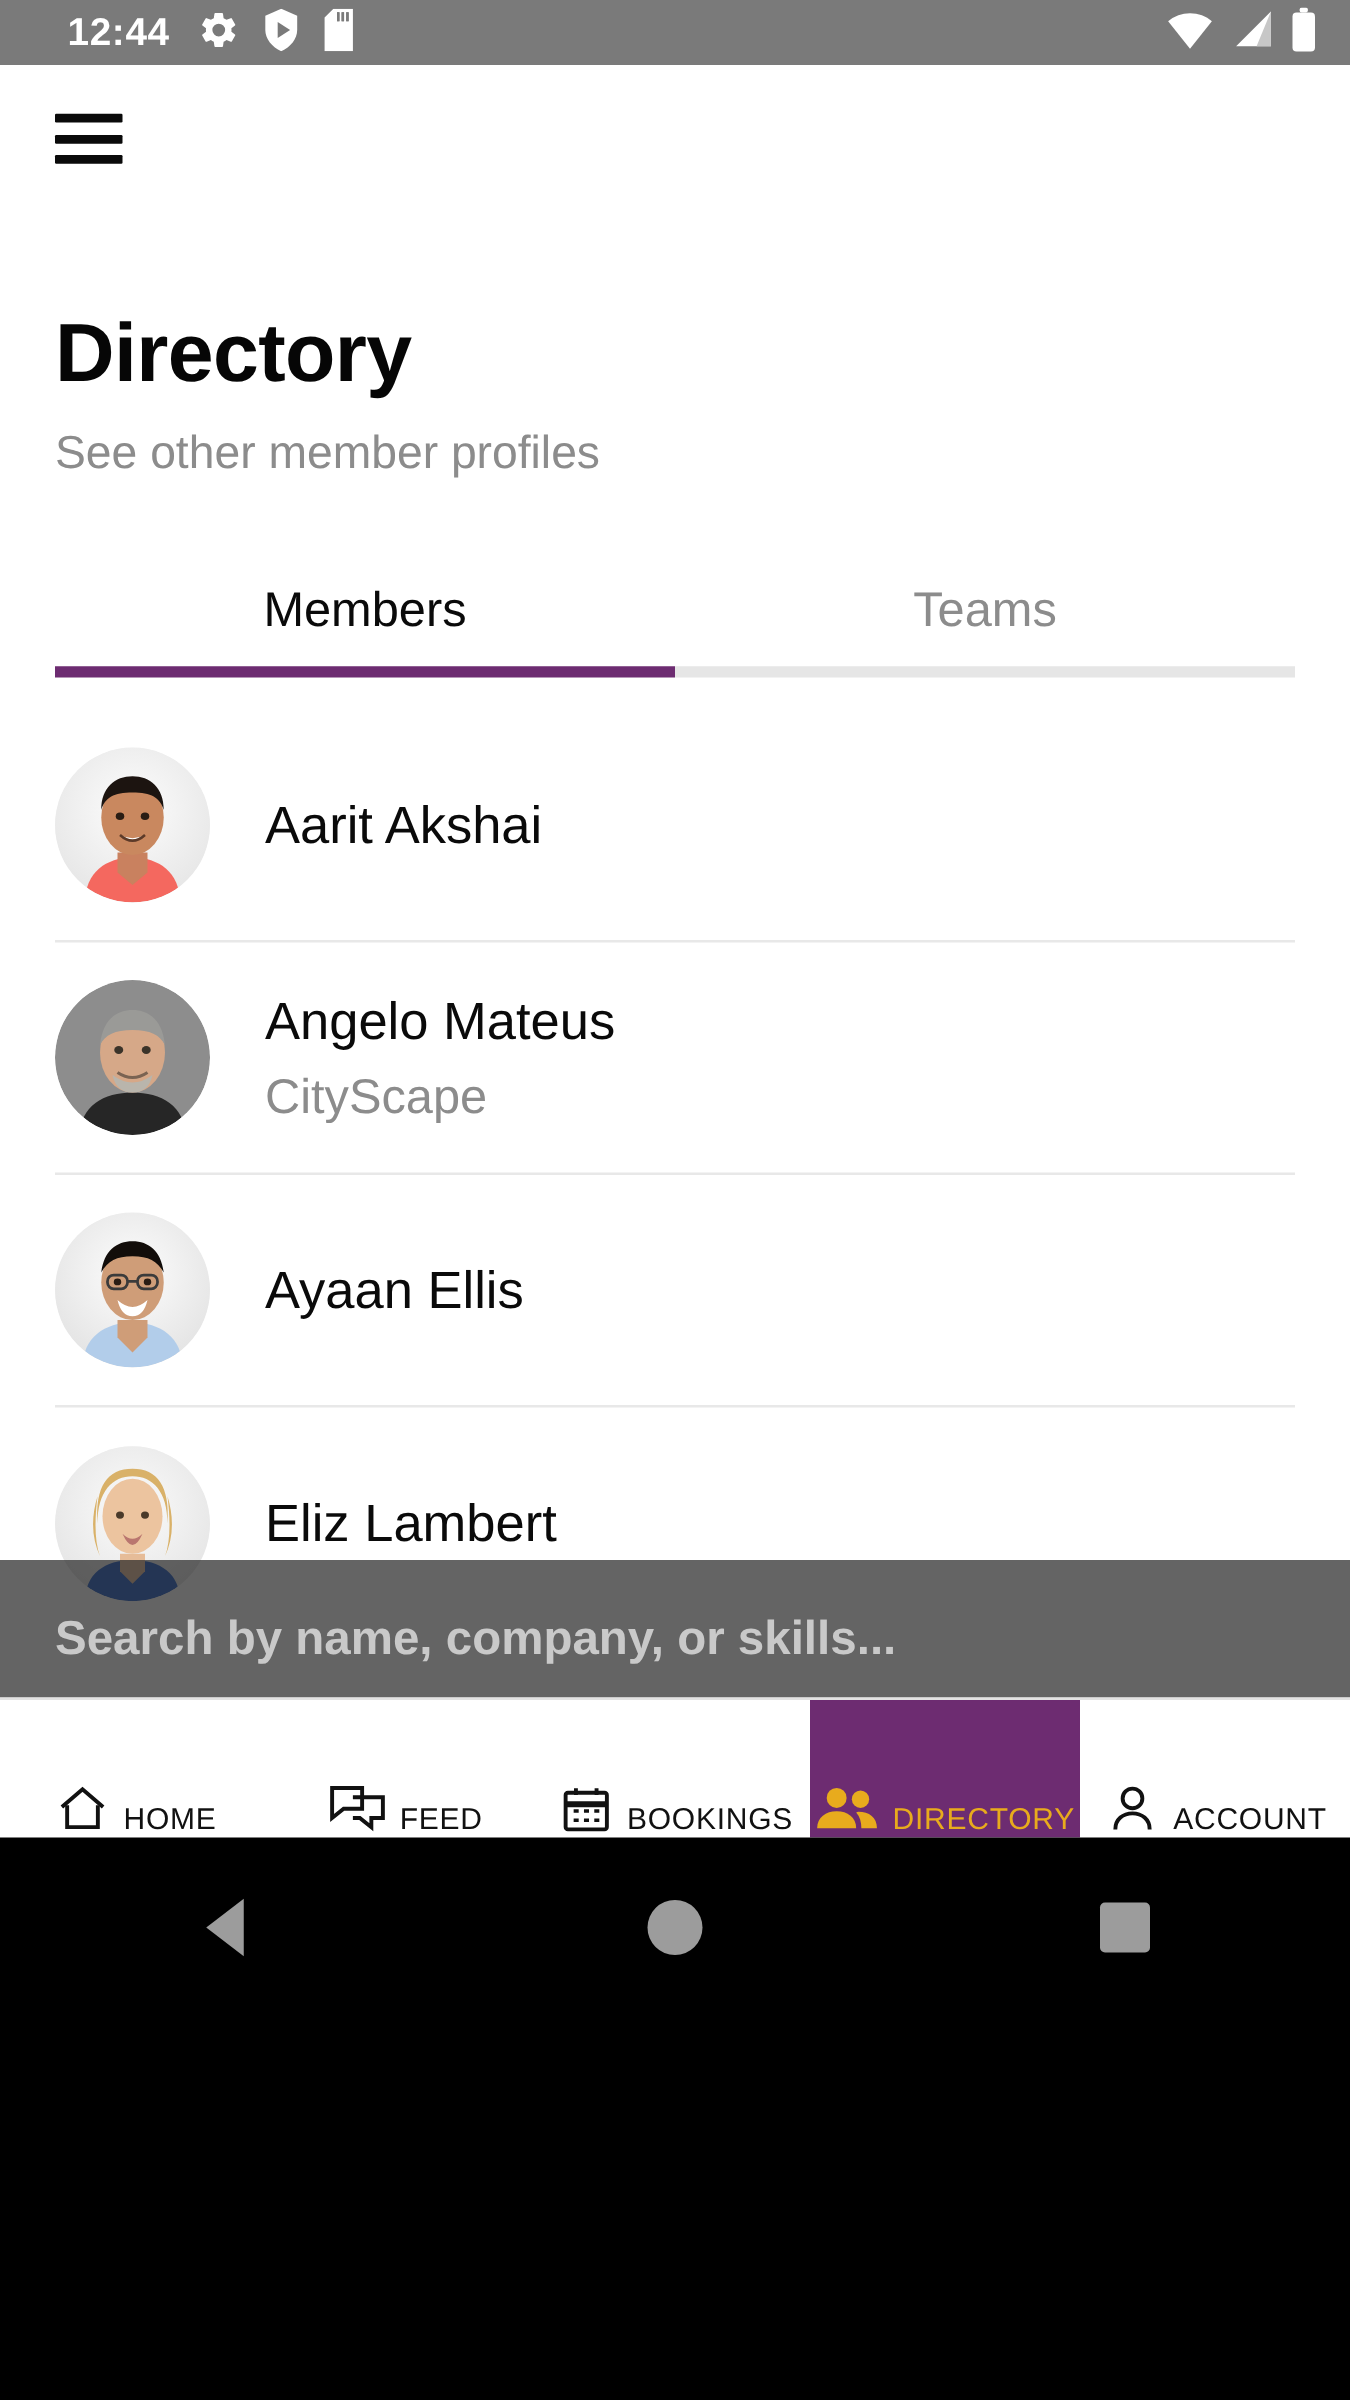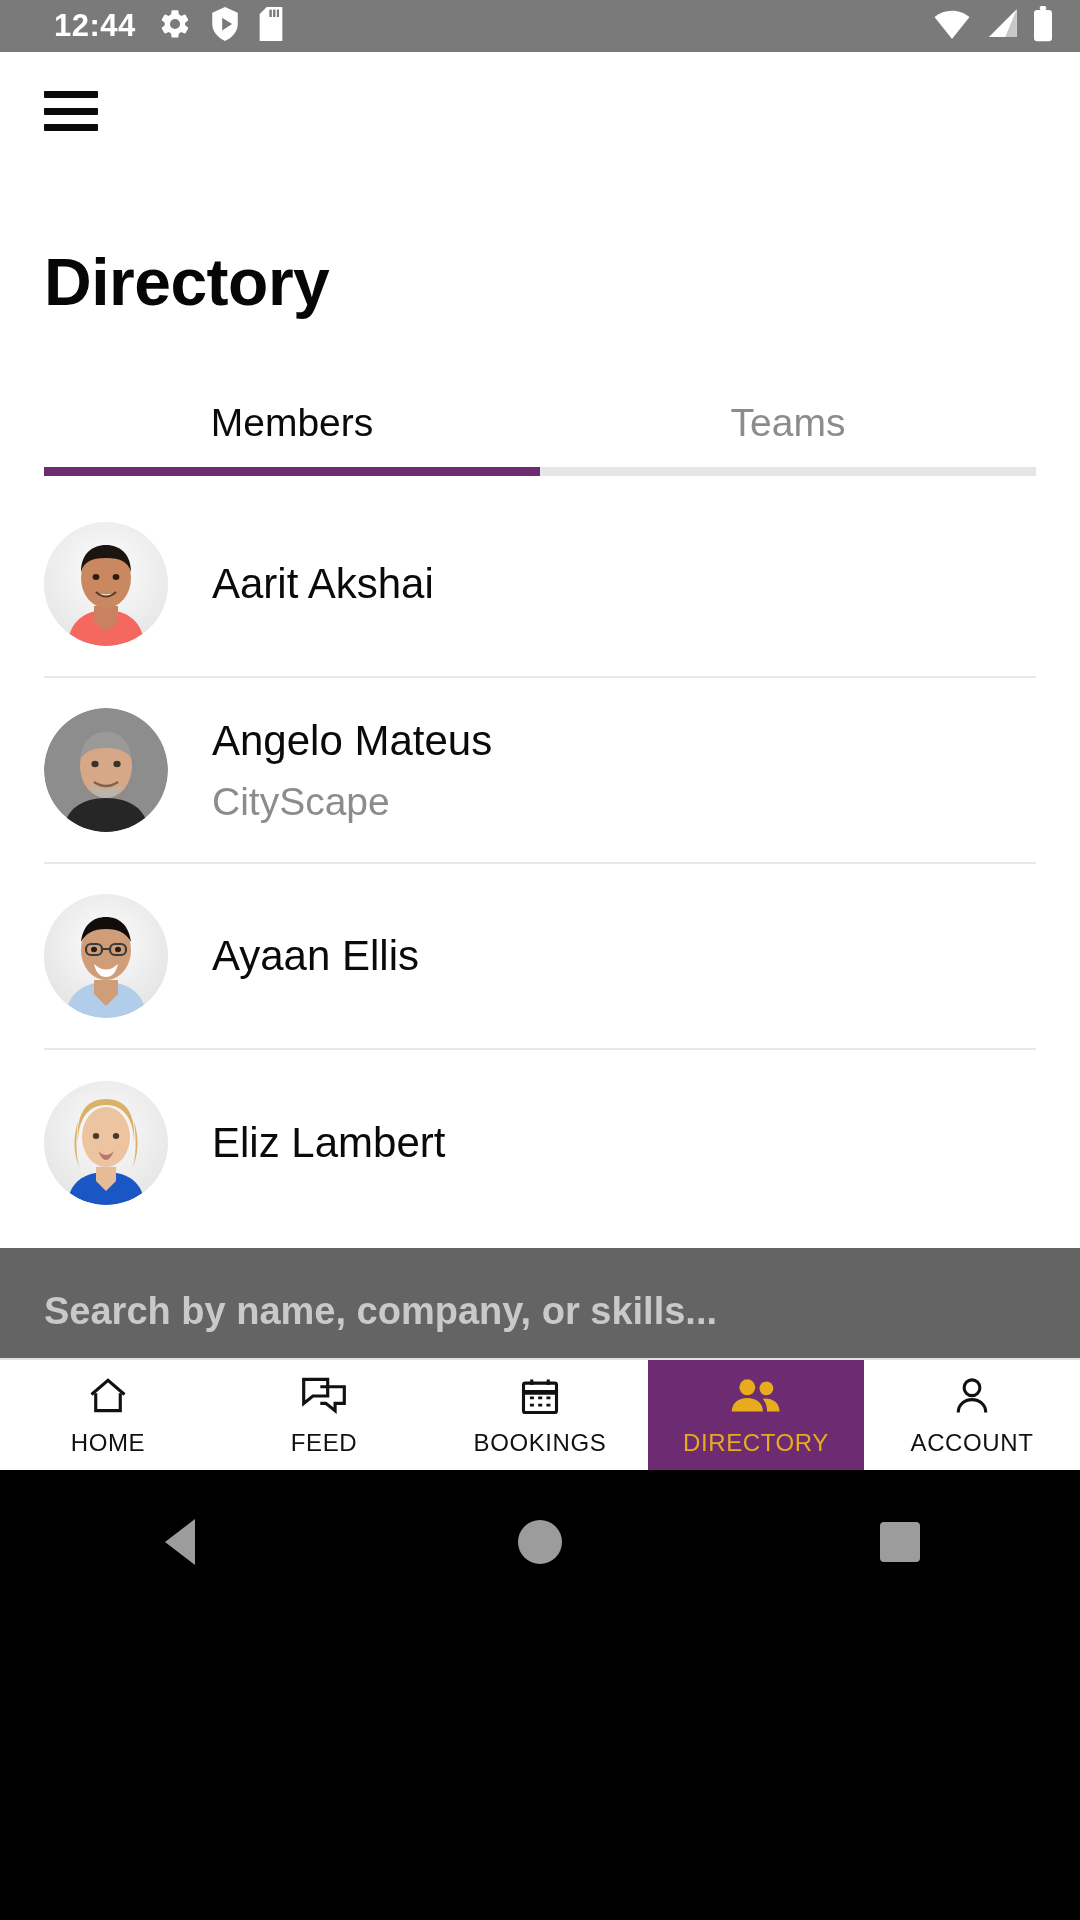--- a/index.html
+++ b/index.html
@@ -39,21 +39,21 @@
   .tabs-wrap { margin-top:84px; padding:0 44px; }
   .tabs { display:flex; }
   .tab { flex:1; text-align:center; padding-bottom:22px; cursor:pointer; }
   .tab-label { font-size:39px; font-weight:400; color:#8c8c8c; }
   .tab.active .tab-label { color:#0a0a0a; font-weight:400; }
   .tab-underline { display:flex; height:9px; }
   .tab-underline div { flex:1; background:#e6e6e6; }
   .tab-underline div.active { background:#6d2c71; }
 
   
-  .list { padding:16px 44px; }
+  .list { padding:4px 44px;margin-top:22px; }
   .row {
     display:flex; align-items:center;
     height:186px;
     border-bottom:2px solid #e8e8e8;
   }
   .row:last-child { border-bottom:none; }
   .avatar {
     width:124px; height:124px; border-radius:50%;
     flex:0 0 124px; margin-right:44px;
     overflow:hidden; position:relative;
@@ -77,22 +77,22 @@
   }
 
   
   .bottomnav {
     position:absolute; left:0; right:0; top:1358px;
     height:112px; display:flex;
     background:#ffffff;
     border-top:2px solid #e2e2e2;
   }
   .navitem {
-    flex:1; display:flex; flex-direction:column;
-    align-items:center; justify-content:center;
+    flex:1; display:flex; 
+    align-items:flex-end; justify-content:center;
     gap:10px; cursor:pointer;
     color:#111111;
   }
   .navitem.active { background:#6d2c71; color:#e8ab1d; }
   .navlabel { font-size:24px; letter-spacing:.6px; }
   .navicon { height:46px; display:flex; align-items:center; }
 
   
   .sysnav {
     position:absolute; left:0; right:0; top:1470px;
@@ -154,20 +154,21 @@
 <div class="appbar">
   <div class="hamburger">
     <span></span>
     <span></span>
     <span></span>
   </div>
 </div>
 
 <div class="heading">
   <div class="page-title">Directory</div>
+  <div class="page-sub">See other member profiles</div>
 </div>
 
 <div class="tabs-wrap">
   <div class="tabs">
     <div class="tab active">
       <span class="tab-label">Members</span>
     </div>
     <div class="tab">
       <span class="tab-label">Teams</span>
     </div>

